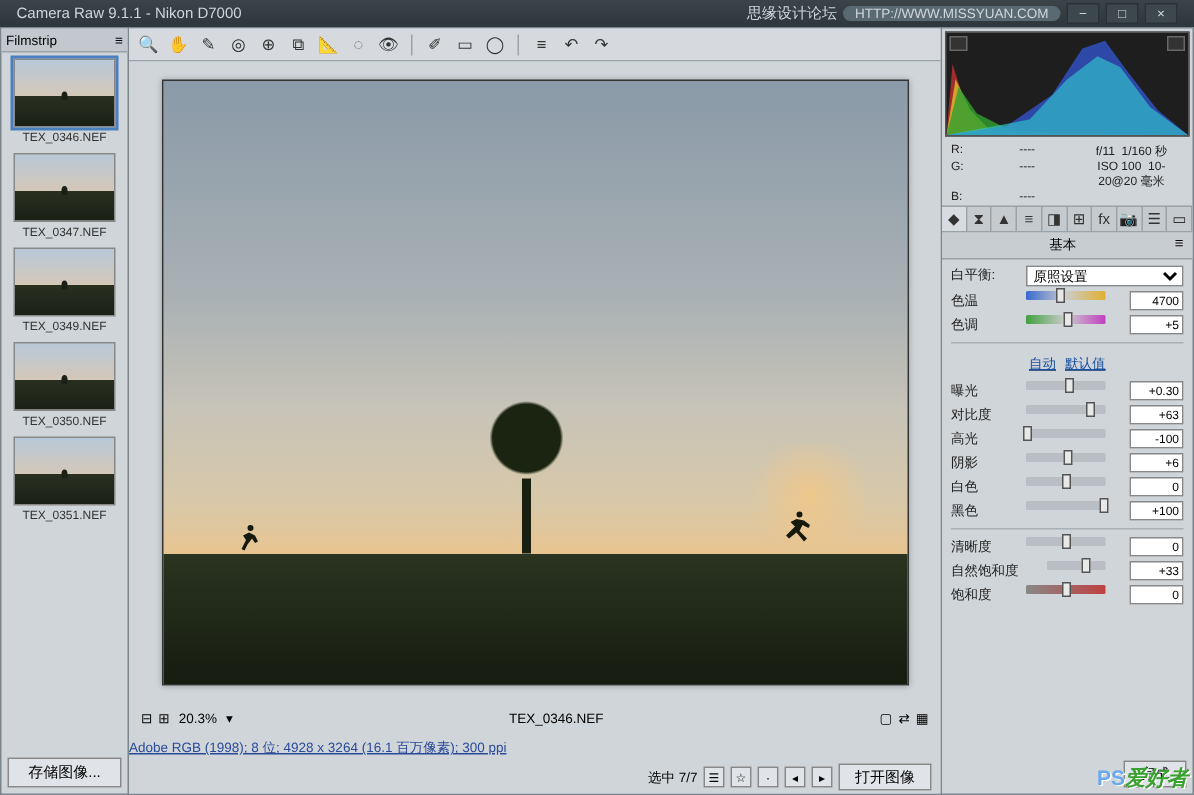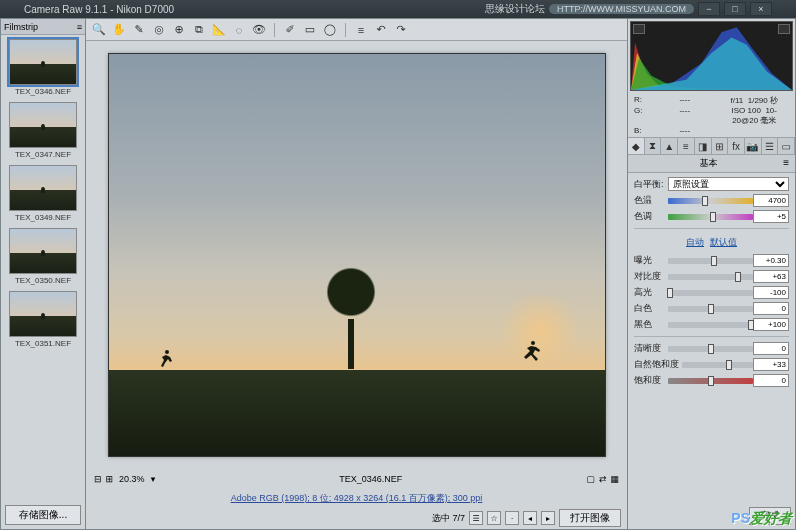--- a/index.html
+++ b/index.html
@@ -1,17 +1,17 @@
 <!DOCTYPE html>
 <html><head>
 <meta charset="utf-8">
 <style>
 * { margin: 0; padding: 0; box-sizing: border-box; font-family: "Microsoft YaHei", Arial, sans-serif; }
 body { width: 796px; height: 530px; background: #4a5a63; overflow: hidden; position: relative; }
-.titlebar { height: 18px; background: linear-gradient(#3a4449, #2d363b); color: #cfd6da; font-size: 10px; padding: 2px 24px; display: flex; justify-content: space-between; align-items: center; }
+.titlebar { height: 18px; background: linear-gradient(#3a4449, #2d363b); color: #cfd6da; font-size: 10px; padding: 2px 11px; display: flex; justify-content: space-between; align-items: center; }
 .titlebar-right { display: flex; gap: 4px; align-items: center; }
 .site-badge { background: #5a6a73; color: #d0d6da; border-radius: 8px; padding: 0 8px; font-size: 9px; }
 .win-btn { width: 22px; height: 14px; background: #3d474e; border: 1px solid #2a3237; color: #cfd6da; font-size: 9px; text-align: center; line-height: 12px; }
 .content { display: flex; height: 512px; }
 .filmstrip { width: 86px; background: #d0d5d9; border: 1px solid #7a858c; display: flex; flex-direction: column; }
 .filmstrip-header { height: 16px; font-size: 9px; text-align: center; line-height: 16px; background: #c2c8cd; border-bottom: 1px solid #9aa3a9; display: flex; justify-content: space-between; padding: 0 3px; }
 .thumbs { flex: 1; overflow-y: auto; padding: 4px; }
 .thumb { margin-bottom: 6px; text-align: center; }
 .thumb.selected .timg { outline: 2px solid #4a80c0; }
 .timg { width: 68px; height: 46px; background: linear-gradient(to bottom, #b8c8d8 0%, #d4c8b8 55%, #2a3020 55%, #1a2015 100%); position: relative; display: block; margin: 0 auto; border: 1px solid #888; }
@@ -26,40 +26,40 @@
 .preview { width: 498px; height: 404px; background: linear-gradient(to bottom, #8a9aa8 0%, #a8b0b4 35%, #c8c4b8 55%, #d8c8a8 70%, #e8c490 78.5%, #2a3420 78.5%, #161c10 100%); border: 1px solid #333; position: relative; box-shadow: 0 0 4px rgba(0,0,0,0.3); }
 .tree { position: absolute; left: 43%; top: 52%; width: 58px; height: 58px; background: radial-gradient(circle, #1a2410 55%, transparent 60%); border-radius: 50%; }
 .trunk { position: absolute; left: 48.2%; top: 66%; width: 6px; height: 50px; background: #1a2010; }
 .runner1 { position: absolute; left: 10%; top: 73%; width: 20px; height: 22px; }
 .runner2 { position: absolute; left: 83%; top: 71%; width: 24px; height: 24px; }
 .runner1 svg, .runner2 svg { width: 100%; height: 100%; fill: #15190e; }
 .sunglow { position: absolute; left: 78%; top: 60%; width: 90px; height: 70px; background: radial-gradient(circle, rgba(255,200,120,0.6), transparent 70%); }
 .preview-footer { height: 20px; display: flex; align-items: center; justify-content: space-between; padding: 0 8px; font-size: 9px; background: #d0d5d9; }
 .prev-ico { display: inline-flex; gap: 4px; }
 .zoom-row { display: flex; gap: 6px; align-items: center; }
-.metarow { height: 18px; text-align: center; font-size: 9px; color: #2a4a9a; text-decoration: underline; line-height: 18px; background: #d0d5d9; }
+.metarow { height: 18px; font-size: 9px; color: #2a4a9a; text-decoration: underline; line-height: 18px; background: #d0d5d9; }
 .bottombar { height: 22px; display: flex; justify-content: space-between; align-items: center; padding: 0 6px; background: #d0d5d9; }
 .sel-row { display: flex; gap: 4px; align-items: center; font-size: 9px; margin-left: 12px; }
 .sel-row .tiny { width: 14px; height: 14px; border: 1px solid #888; background: #e0e4e8; font-size: 8px; }
 .btn { height: 18px; padding: 0 10px; font-size: 10px; background: #e0e4e8; border: 1px solid #888; }
 .right-panel { width: 168px; background: #d0d5d9; border: 1px solid #7a858c; border-left: none; display: flex; flex-direction: column; font-size: 9px; }
 .histogram { height: 70px; background: #1e1e1e; margin: 2px; position: relative; border: 1px solid #555; }
 .histogram svg { width: 100%; height: 100%; }
 .histo-controls { position: absolute; top: 2px; left: 2px; right: 2px; display: flex; justify-content: space-between; }
 .histo-btn { width: 12px; height: 10px; border: 1px solid #666; background: #333; }
 .info-grid { padding: 2px 6px; display: grid; grid-template-columns: 16px 1fr 1fr; font-size: 8px; row-gap: 0; color: #222; }
 .info-grid .rlabel { text-align: left; }
 .info-grid .rval { text-align: center; }
 .tab-row { height: 18px; display: flex; border-top: 1px solid #9aa3a9; border-bottom: 1px solid #9aa3a9; background: #c4cace; }
 .tab { flex: 1; display: flex; align-items: center; justify-content: center; border-right: 1px solid #9aa3a9; font-size: 10px; color: #333; }
 .tab.active { background: #d8dce0; }
 .panel-title { text-align: right; padding: 2px; border-bottom: 1px solid #9aa3a9; background: #c8cdd2; display: flex; justify-content: space-between; padding: 2px 6px; }
 .panel-title .menu { font-size: 10px; }
 .panel-body { padding: 4px 6px; display: flex; flex-direction: column; gap: 3px; }
-.prow { display: flex; align-items: center; gap: 0; }
+.prow { display: flex; gap: 16px; }
 .plabel { width: 34px; font-size: 9px; color: #222; }
 .pselect { flex: 1; height: 14px; font-size: 9px; background: #fff; border: 1px solid #888; }
 .pslider-wrap { flex: 1; display: flex; flex-direction: column; }
 .pslider { width: 100%; height: 6px; background: #b8bec4; position: relative; border-radius: 1px; }
 .pslider.temp { background: linear-gradient(to right,#3a6ad0,#ccc,#e0b030); }
 .pslider.tint { background: linear-gradient(to right,#40a040,#ccc,#c040c0); }
 .pslider.sat { background: linear-gradient(to right,#888,#c04040); }
 .pthumb { position: absolute; top: -2px; width: 6px; height: 10px; background: #e8e8e8; border: 1px solid #555; transform: translateX(-50%); }
 .pval { width: 36px; height: 13px; font-size: 8px; text-align: right; border: 1px solid #888; background: #fff; padding-right: 2px; line-height: 11px; }
 .autorow { display: flex; justify-content: center; gap: 6px; padding: 2px 0; text-decoration: underline; }
@@ -192,21 +192,21 @@
         <path fill="#c03030" opacity="0.8" d="M0,66 L4,20 L12,45 L20,60 L30,64 L160,66 Z"></path>
         <path fill="#e0c030" opacity="0.8" d="M0,66 L6,30 L16,50 L28,62 L50,65 L160,66 Z"></path>
         <path fill="#30a030" opacity="0.8" d="M0,66 L8,35 L20,52 L40,62 L70,65 L160,66 Z"></path>
         <path fill="#3050c0" opacity="0.85" d="M0,66 L40,60 L70,40 L90,10 L105,5 L120,25 L140,50 L160,66 Z"></path>
         <path fill="#30d0d0" opacity="0.6" d="M0,66 L55,56 L80,30 L100,15 L115,22 L135,48 L160,66 Z"></path>
       </svg>
     </div>
     <div class="info-grid">
       <span class="rlabel">R:</span>
       <span class="rval">----</span>
-      <span class="rval"><span>f/11</span>&nbsp;&nbsp;<span>1/290 秒</span></span>
+      <span class="rval"><span>f/11</span>&nbsp;&nbsp;<span>1/160 秒</span></span>
       <span class="rlabel">G:</span>
       <span class="rval">----</span>
       <span class="rval"><span>ISO 100</span>&nbsp;&nbsp;<span>10-20@20 毫米</span></span>
       <span class="rlabel">B:</span>
       <span class="rval">----</span>
       <span></span>
     </div>
     <div class="tab-row">
       <div class="tab active">◆</div>
       <div class="tab">⧗</div>
@@ -273,20 +273,29 @@
       <div class="prow">
           <span class="plabel">高光</span>
           <div class="pslider-wrap">
             <div class="pslider">
               <div class="pthumb" style="left:2%"></div>
             </div>
           </div>
           <div class="pval">-100</div>
         </div>
       <div class="prow">
+          <span class="plabel">阴影</span>
+          <div class="pslider-wrap">
+            <div class="pslider">
+              <div class="pthumb" style="left:53%"></div>
+            </div>
+          </div>
+          <div class="pval">+6</div>
+        </div>
+      <div class="prow">
           <span class="plabel">白色</span>
           <div class="pslider-wrap">
             <div class="pslider">
               <div class="pthumb" style="left:50%"></div>
             </div>
           </div>
           <div class="pval">0</div>
         </div>
       <div class="prow">
           <span class="plabel">黑色</span>

